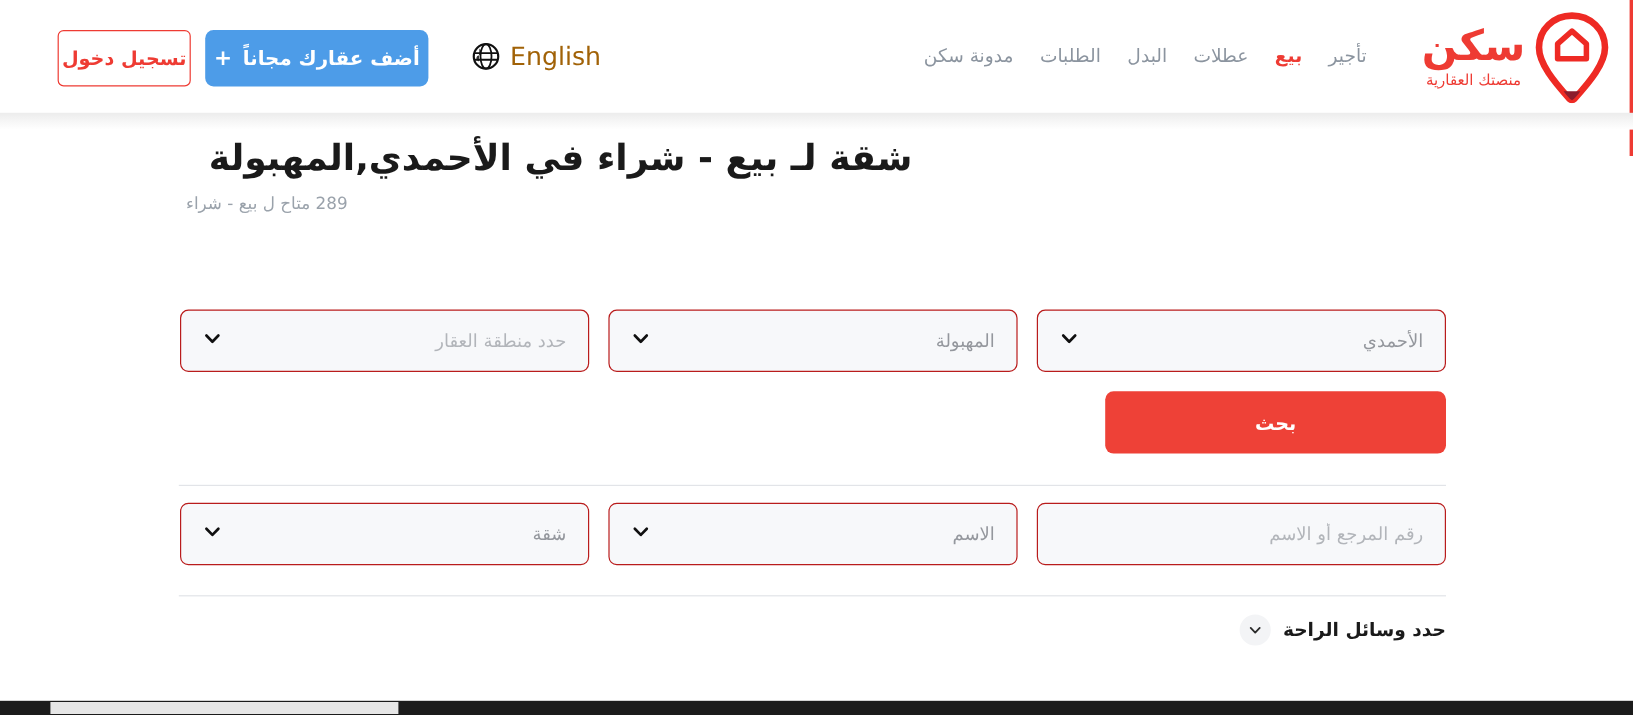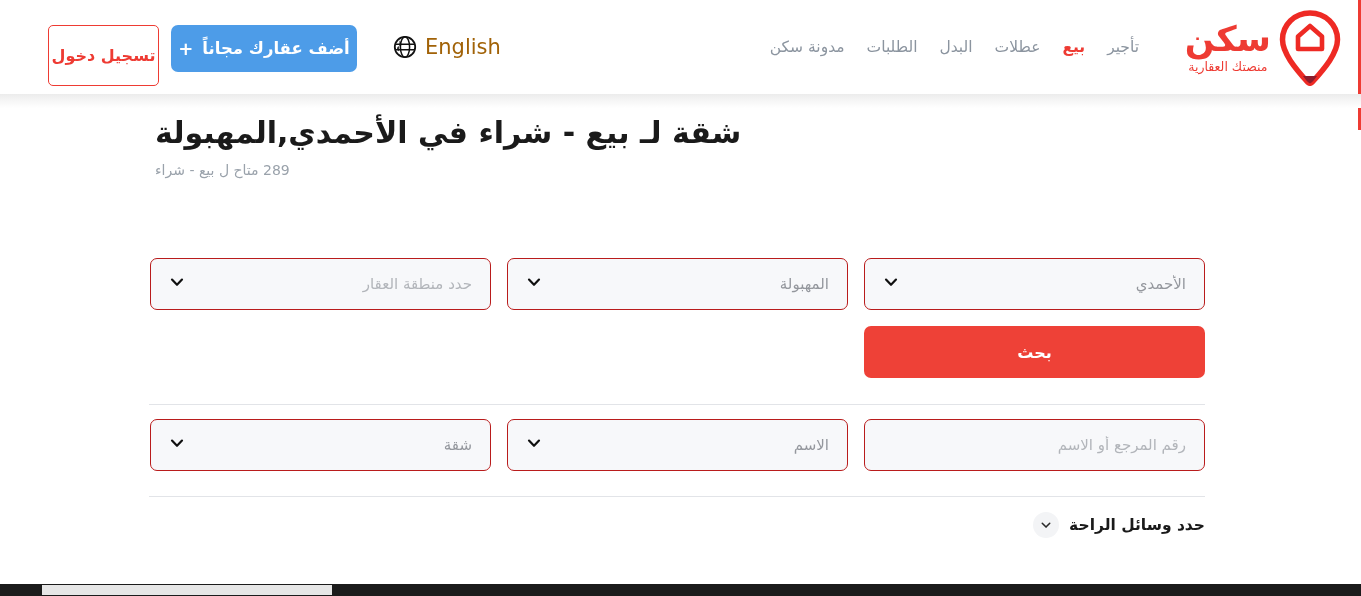--- a/index.html
+++ b/index.html
@@ -129,21 +129,21 @@
     direction: rtl;
   }
   .btn-add .plus { font-size: 18px; font-weight: 700; }
 
   
   .btn-login {
     position: absolute;
     left: 48px;
     top: 25px;
     width: 111px;
-    height: 61px;
+    height: 47px;
     background: #ffffff;
     border: 1.4px solid #ee3b33;
     border-radius: 5px;
     color: #ee3b33;
     font-size: 16px;
     font-weight: 700;
     font-family: inherit;
     cursor: pointer;
     display: flex;
     align-items: center;
@@ -159,20 +159,21 @@
     padding-left: 155px;
     text-align: left;
     direction: rtl;
   }
   .page-title {
     font-size: 30px;
     font-weight: 700;
     color: #1a1a1a;
     line-height: 1.25;
     letter-spacing: 0px;
+    margin-left: 19px;
   }
   .page-subtitle {
     font-size: 14px;
     color: #9aa2ab;
     margin-top: 10px;
   }
 
   
   .search-panel {
     position: absolute;
@@ -219,21 +220,21 @@
     margin-right: 6px;
   }
 
   .search-btn-row {
     display: flex;
     justify-content: flex-start;
     direction: rtl;
     margin-top: 16px;
   }
   .btn-search {
-    width: 341px;
+    width: 284px;
     height: 52px;
     background: #ee4137;
     border: none;
     border-radius: 7px;
     color: #ffffff;
     font-size: 16px;
     font-weight: 700;
     font-family: inherit;
     cursor: pointer;
   }

